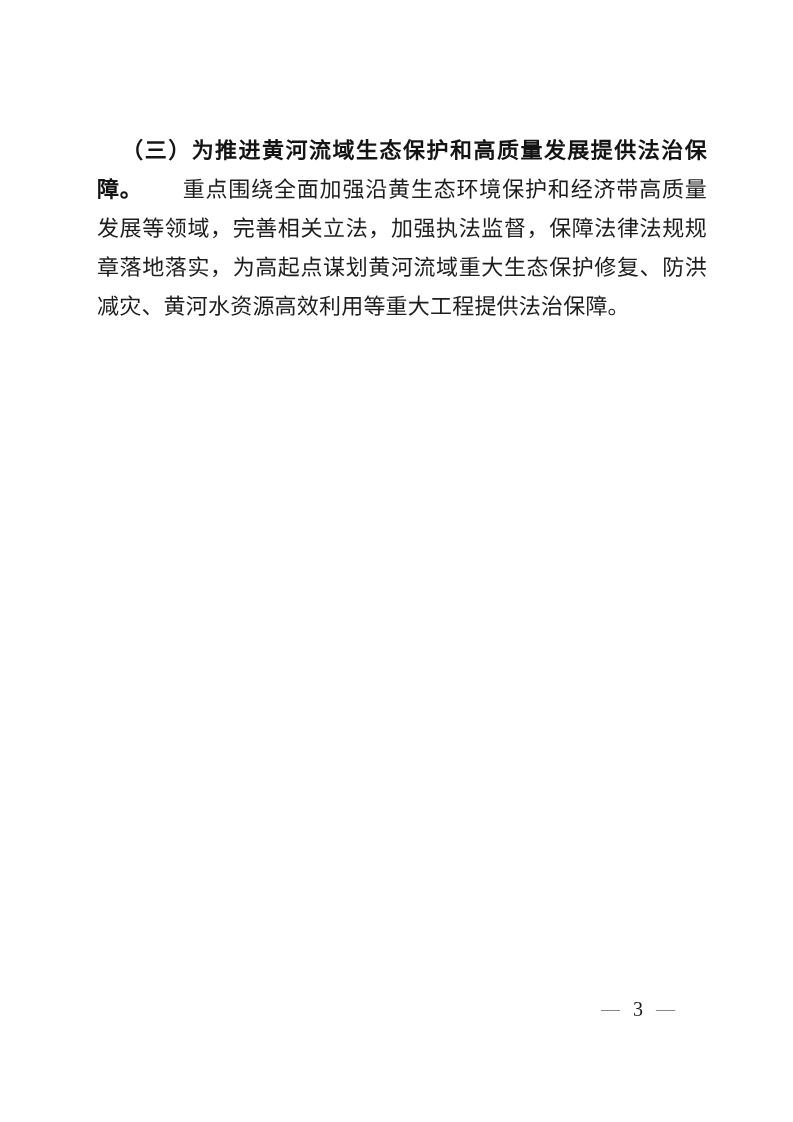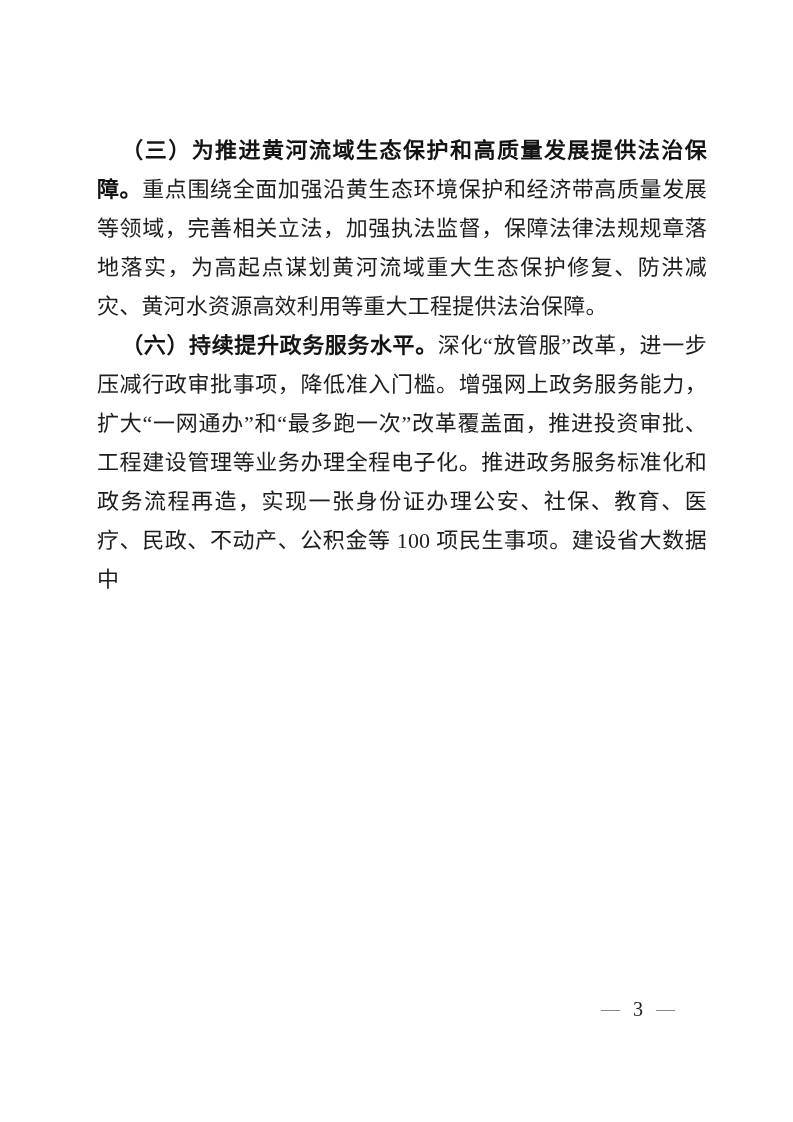--- a/index.html
+++ b/index.html
@@ -31,20 +31,21 @@
     text-indent: 1.1em;
     letter-spacing: 0.2px;
     word-break: break-all;
   }
   .para .heading {
     font-weight: 700;
     color: #141414;
   }
   .para .body-text {
     font-weight: 400;
+    margin-left: 40px;
   }
   .page-footer {
     position: absolute;
     top: 997px;
     right: 118px;
     display: inline-flex;
     align-items: center;
     gap: 13px;
     font-size: 20px;
     line-height: 24px;
@@ -63,21 +64,20 @@
 <body>
 
 <div class="page">
 
   <main class="content">
 
     <p class="para"><span class="heading">（三）为推进黄河流域生态保护和高质量发展提供法治保障。</span><span class="body-text">重点围绕全面加强沿黄生态环境保护和经济带高质量发展等领域，完善相关立法，加强执法监督，保障法律法规规章落地落实，为高起点谋划黄河流域重大生态保护修复、防洪减灾、黄河水资源高效利用等重大工程提供法治保障。</span></p>
 
 
 
-    <p class="para"><span class="heading">（六）持续提升政务服务水平。</span><span class="body-text">深化“放管服”改革，进一步压减行政审批事项，降低准入门槛。增强网上政务服务能力，扩大“一网通办”和“最多跑一次”改革覆盖面，推进投资审批、工程建设管理等业务办理全程电子化。推进政务服务标准化和政务流程再造，实现一张身份证办理公安、社保、教育、医疗、民政、不动产、公积金等 100 项民生事项。建设省大数据中</span></p>
 
   </main>
 
   <footer class="page-footer">
     <span class="dash">—</span>
     <span class="num">3</span>
     <span class="dash">—</span>
   </footer>
 
 </div>

